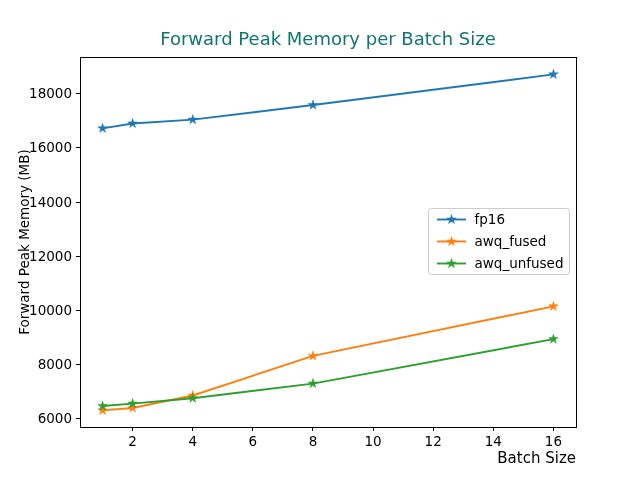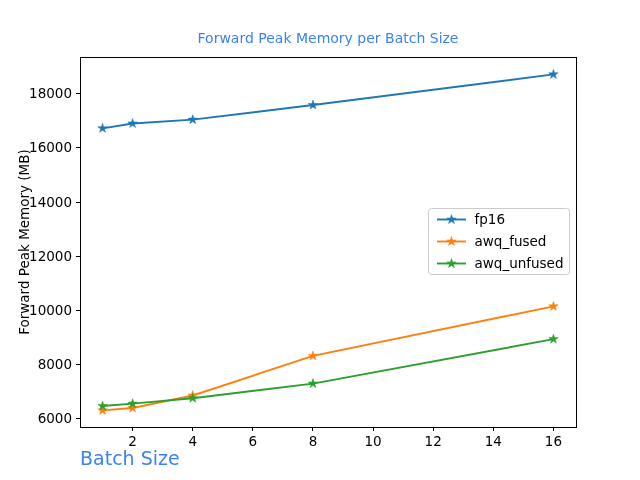--- a/index.html
+++ b/index.html
@@ -12,30 +12,30 @@
   .figure {
     position: relative;
     width: 640px; height: 480px;
     background: #ffffff;
   }
   .chart-svg { position: absolute; left: 0; top: 0; }
   .title {
     position: absolute;
     left: 80px; top: 29px; width: 496px;
     text-align: center;
-    font-size: 14px; line-height: 19px;
-    color: #3b82f6;
+    font-size: 18px; line-height: 19px;
+    color: #0f766e;
     white-space: nowrap;
   }
   .xlabel {
     position: absolute;
     left: 80px; top: 451px; width: 496px;
-    text-align: left;
-    font-size: 19px; line-height: 15px;
-    color: #3b82f6;
+    text-align: right;
+    font-size: 15px; line-height: 15px;
+    color: #000000;
     white-space: nowrap;
   }
   .ylabel {
     position: absolute;
     left: 24px; top: 242px;
     transform: translate(-50%, -50%) rotate(-90deg);
     font-size: 13.5px; line-height: 15px;
     color: #000000;
     white-space: nowrap;
   }

